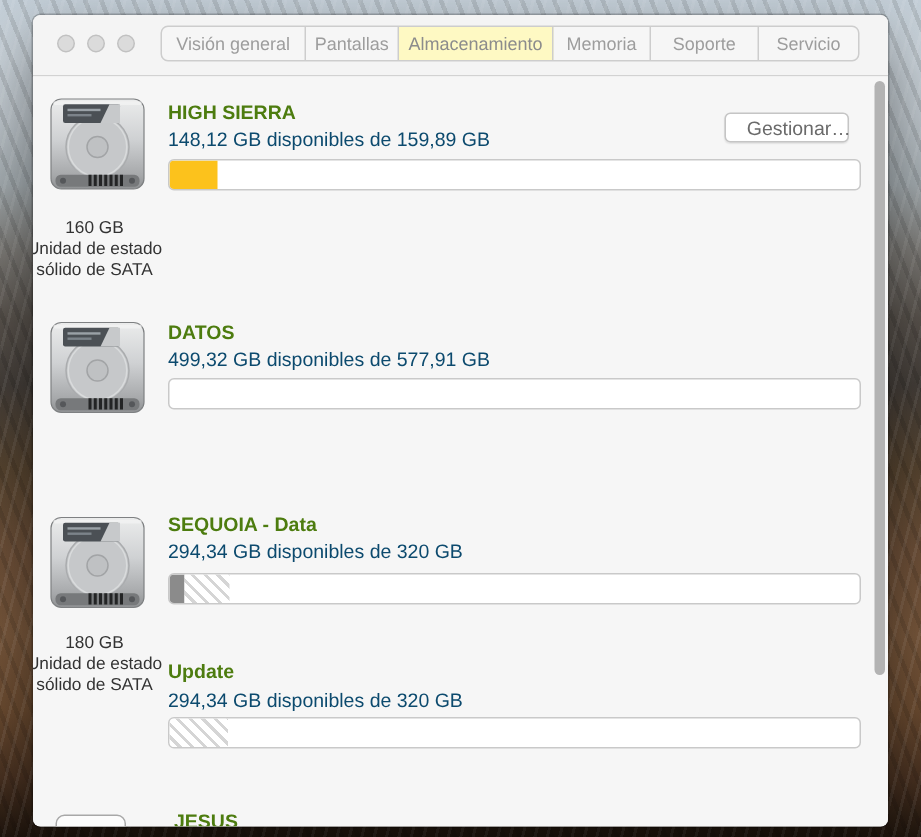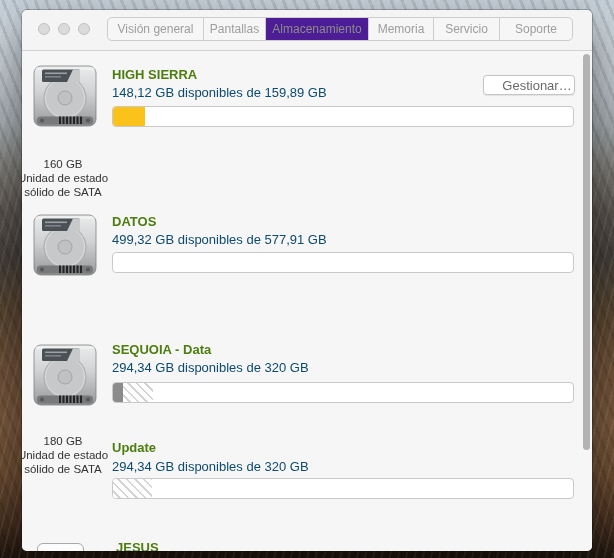--- a/index.html
+++ b/index.html
@@ -41,48 +41,48 @@
     position:absolute;left:85px;top:7px;height:24px;display:flex;
     border:1px solid #cdcdcd;border-radius:5px;overflow:hidden;
     background:#f6f6f6;box-sizing:border-box;
   }
   .segment{
     display:flex;align-items:center;justify-content:center;
     font-size:12px;color:#9d9d9d;border-right:1px solid #cdcdcd;
     box-sizing:border-box;cursor:default;white-space:nowrap;
   }
   .segment:last-child{border-right:none}
-  .segment.selected{background:#4c1d95;color:#8c8c8c}
+  .segment.selected{background:#fef9c3;color:#8c8c8c}
   .seg0{width:96px}.seg1{width:62px}.seg2{width:103px}
   .seg3{width:65px}.seg4{width:72px}.seg5{width:66px}
   
   .content{
     position:absolute;top:41px;left:0;right:0;bottom:0;
     background:#f6f6f6;overflow:hidden;
   }
   .manage-btn{
-    position:absolute;top:24px;left:461px;width:92px;height:20px;
+    position:absolute;top:24px;left:461px;width:83px;height:20px;
     background:#ffffff;border:1px solid #c5c5c5;border-radius:4px;
     font-size:13px;color:#6a6a6a;display:flex;align-items:center;
     justify-content:center;box-sizing:border-box;box-shadow:0 .5px 1px rgba(0,0,0,.08);padding-left:22px;
   }
   .hd-icon{position:absolute;left:11px;width:64px;height:62px}
   .dname{position:absolute;left:90px;font-size:13px;font-weight:700;color:#4d7c0f;line-height:15px}
   .ddetail{position:absolute;left:90px;font-size:13px;color:#0c4a6e;line-height:15px}
   .bar{
     position:absolute;left:90px;width:460px;height:19px;background:#fff;
     border:1px solid #c9c9c9;border-radius:4px;overflow:hidden;display:flex;
   }
   .fill{height:100%;flex:0 0 auto}
   .fill-yellow{background:#fcc21c}
   .fill-gray{background:#8b8b8b}
   .fill-hatch{background:repeating-linear-gradient(45deg,#ffffff 0,#ffffff 4px,#d5d5d5 4px,#d5d5d5 6px)}
   .caption{
     position:absolute;left:-19px;width:120px;text-align:center;
-    font-size:11.5px;color:#333;line-height:14px;white-space:nowrap;margin-top:12px;
+    font-size:11.5px;color:#333;line-height:14px;white-space:nowrap;
   }
   .partial-icon{
     position:absolute;left:15px;top:492px;width:47px;height:16px;
     background:#fcfcfc;border:1px solid #a8a8a8;border-radius:6px;box-sizing:border-box;
   }
   .scroll-thumb{
     position:absolute;right:2px;top:44px;width:7px;height:396px;
     background:#a7a7a7;border-radius:4px;opacity:.85;
   }
   svg{display:block}
@@ -108,22 +108,22 @@
   <div class="titlebar">
     <span class="light l1"></span>
     <span class="light l2"></span>
     <span class="light l3"></span>
 
     <div class="segmented">
       <div class="segment seg0">Visión general</div>
       <div class="segment seg1">Pantallas</div>
       <div class="segment seg2 selected">Almacenamiento</div>
       <div class="segment seg3">Memoria</div>
+      <div class="segment seg4">Soporte</div>
       <div class="segment seg5">Servicio</div>
-      <div class="segment seg4">Soporte</div>
     </div>
   </div>
 
   <div class="content">
 
     <button class="manage-btn">Gestionar…</button>
 
     <svg class="hd-icon" style="top:14px" viewBox="0 0 64 62">
       <rect x="1" y="1" width="62" height="60" rx="7" fill="url(#hdbody)" stroke="#7e8082" stroke-width="0.8"></rect>
       <rect x="2.5" y="2.5" width="59" height="2.5" rx="1.2" fill="#f3f4f4" opacity="0.7"></rect>

